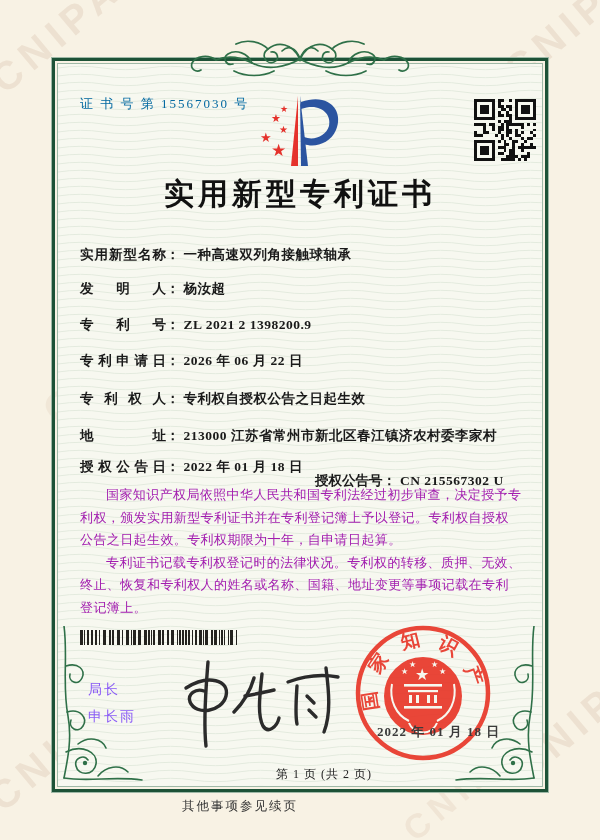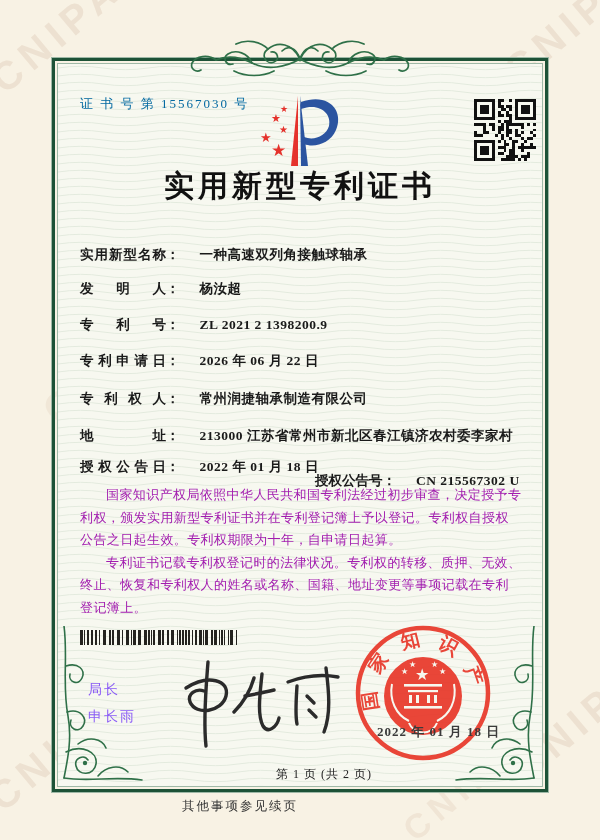--- a/index.html
+++ b/index.html
@@ -28,27 +28,27 @@
 
   .ornament{position:absolute;pointer-events:none;}
   .orn-top{left:182px;top:33px;}
   .orn-bl{left:58px;top:626px;}
   .orn-br{left:452px;top:626px;transform:scaleX(-1);}
 
   
   .cert-no{position:absolute;left:80px;top:95px;font-size:13px;color:#0369a1;letter-spacing:2px;}
   .logo{position:absolute;left:238px;top:90px;}
   .qr{position:absolute;left:474px;top:99px;width:62px;height:62px;}
-  .title{position:absolute;left:0;top:166px;width:600px;text-align:center;
+  .title{position:absolute;left:0;top:174px;width:600px;text-align:center;
          font-size:30px;font-weight:bold;color:#111;letter-spacing:4px;}
 
   .fields{position:absolute;left:80px;top:0;width:445px;font-size:13.5px;color:#1a1a1a;font-weight:600;}
   .frow{position:absolute;left:0;white-space:nowrap;}
   .flabel{display:inline-block;width:86px;text-align:justify;text-align-last:justify;}
-  .fvalue{margin-left:20px;letter-spacing:.5px;}
+  .fvalue{margin-left:4px;letter-spacing:.5px;}
   .fright{position:absolute;left:235px;top:14px;}
 
   .paras{position:absolute;left:80px;top:484px;width:442px;font-size:13px;
          line-height:1.74;color:#a21caf;}
   .paras p{margin:0;text-indent:2em;letter-spacing:.4px;}
 
   .barcode{position:absolute;left:80px;top:630px;width:162px;height:15px;}
 
   .signer{position:absolute;left:88px;top:681px;font-size:14px;color:#8b5cf6;
           font-family:"Liberation Sans","DejaVu Sans",sans-serif;}
@@ -284,21 +284,21 @@
     <div class="frow" style="top:280px">
       <span class="flabel">发明人</span><span>：</span><span class="fvalue">杨汝超</span>
     </div>
     <div class="frow" style="top:316px">
       <span class="flabel">专利号</span><span>：</span><span class="fvalue">ZL 2021 2 1398200.9</span>
     </div>
     <div class="frow" style="top:352px">
       <span class="flabel">专利申请日</span><span>：</span><span class="fvalue">2026 年 06 月 22 日</span>
     </div>
     <div class="frow" style="top:390px">
-      <span class="flabel">专利权人</span><span>：</span><span class="fvalue">常州润捷轴承制造有限公司</span>
+      <span class="flabel">专利权人</span><span>：</span><span class="fvalue">专利权自授权公告之日起生效</span>
     </div>
     <div class="frow" style="top:427px">
       <span class="flabel">地址</span><span>：</span><span class="fvalue">213000 江苏省常州市新北区春江镇济农村委李家村</span>
     </div>
     <div class="frow" style="top:458px;width:445px">
       <span class="flabel">授权公告日</span><span>：</span><span class="fvalue">2022 年 01 月 18 日</span>
       <span class="fright"><span>授权公告号</span><span>：</span><span class="fvalue">CN 215567302 U</span></span>
     </div>
   </div>
 

